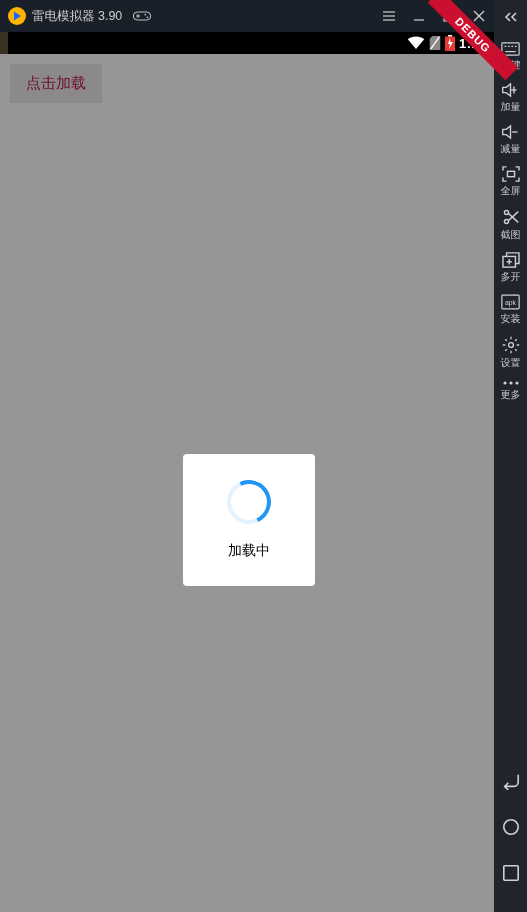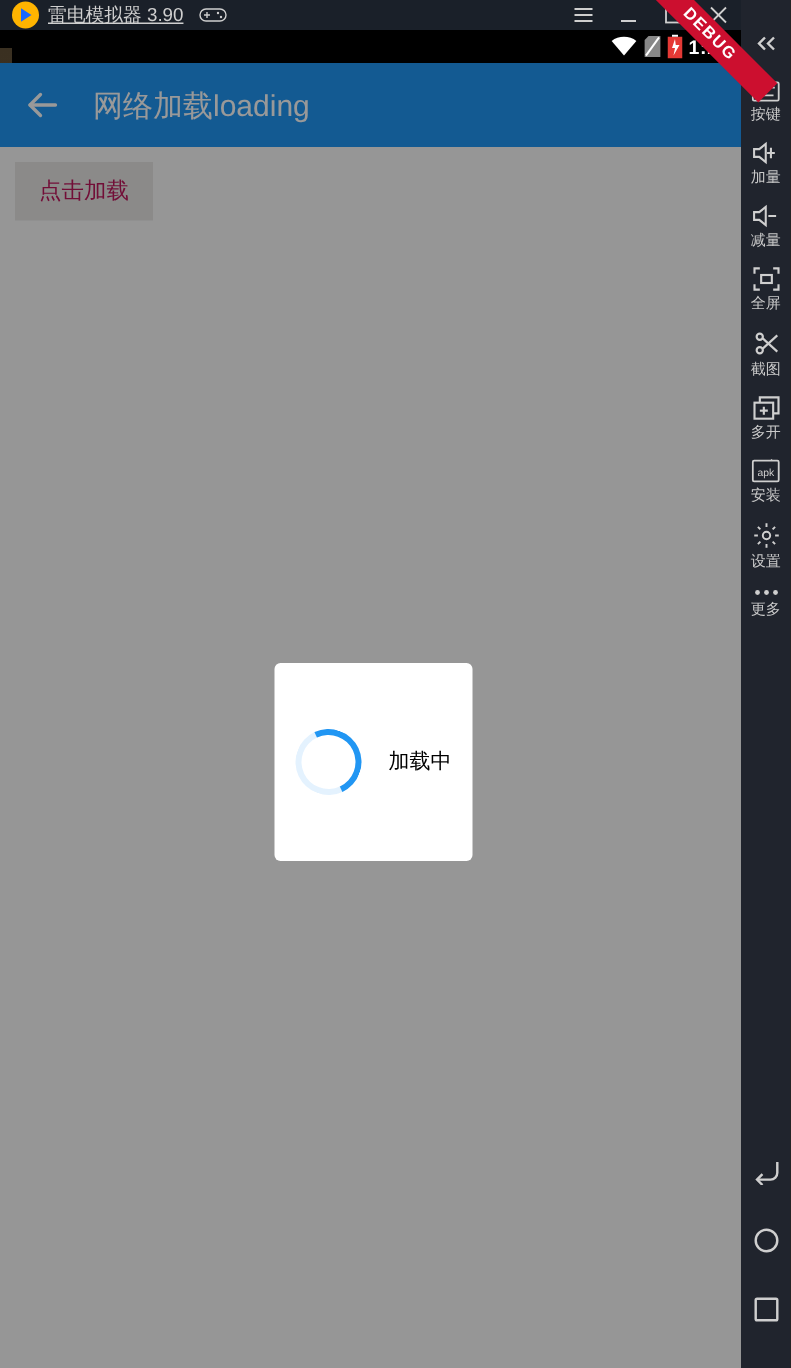--- a/index.html
+++ b/index.html
@@ -4,21 +4,21 @@
 <style>
   * { margin: 0; padding: 0; box-sizing: border-box; font-family: "Microsoft YaHei", Arial, sans-serif; }
   html, body { width: 527px; height: 912px; overflow: hidden; background: #000; }
 
   .root { display: flex; width: 527px; height: 912px; }
 
   
   .emulator { width: 494px; height: 912px; background: #111; display: flex; flex-direction: column; position: relative; }
 
   
-  .titlebar { height: 20px; background: #1a2029; display: flex; align-items: center; color: #cfcfcf; font-size: 12.5px; position: relative; text-decoration: underline; }
+  .titlebar { height: 32px; background: #1a2029; display: flex; align-items: center; color: #cfcfcf; font-size: 12.5px; position: relative; }
   .titlebar .logo { width: 18px; height: 18px; border-radius: 50%; background: #ffb400; display: flex; align-items: center; justify-content: center; margin-left: 8px; }
   .titlebar .logo svg { width: 12px; height: 12px; }
   .titlebar .title { margin-left: 6px; }
   .titlebar .gamepad { margin-left: 10px; display: flex; align-items: center; }
   .titlebar .wincontrols { margin-left: auto; display: flex; align-items: center; }
   .winbtn { width: 30px; height: 32px; display: flex; align-items: center; justify-content: center; color: #cfcfcf; }
 
   
   .phone { flex: 1 1 auto; background: #6d6f71; position: relative; display: flex; flex-direction: column; }
 
@@ -36,30 +36,30 @@
   
   .appbar { height: 56px; background: #2196f3; display: flex; align-items: center; color: #fff; position: relative; z-index: 3; }
   .appbar .back { width: 56px; height: 56px; display: flex; align-items: center; justify-content: center; }
   .appbar .apptitle { font-size: 20px; margin-left: 6px; font-weight: 500; }
 
   
   .appbody { flex: 1 1 auto; background: #fafafa; position: relative; z-index: 2; }
   .loadbtn { margin: 10px; padding: 10px 16px; background: #e8e7e5; border: none; font-size: 15px; color: #be185d; }
 
   
-  .dialog { position: absolute; z-index: 6; width: 132px; height: 132px; background: #fff; border-radius: 4px; display: flex; flex-direction: row; align-items: center; justify-content: center; gap: 18px; }
+  .dialog { position: absolute; z-index: 6; width: 132px; height: 132px; background: #fff; border-radius: 4px; display: flex; flex-direction: column; align-items: center; justify-content: center; gap: 18px; }
   .dialog { left: 183px; top: 422px; }
   .spinner { width: 44px; height: 44px; border: 4px solid rgba(33,150,243,0.12); border-top-color: #2196f3; border-right-color: #2196f3; border-radius: 50%; transform: rotate(20deg); }
   .dialog .text { font-size: 14px; color: #000; }
 
   
   .left-gutter { position: absolute; left: 0; bottom: 0; top: 32px; width: 8px; background: linear-gradient(#3a3021, #4a3c29 40%, #1a2640 70%, #0f1320); z-index: 1; }
 
   
-  .sidebar { width: 33px; height: 912px; background: #20242d; display: flex; flex-direction: column; align-items: center; color: #c9c9c9; font-size: 10px; padding-top: 16px; }
+  .sidebar { width: 33px; height: 912px; background: #20242d; display: flex; flex-direction: column; align-items: center; color: #c9c9c9; font-size: 10px; padding-top: 4px; }
   .collapse-btn { width: 33px; height: 26px; display: flex; align-items: center; justify-content: center; }
   .side-item { width: 33px; display: flex; flex-direction: column; align-items: center; justify-content: center; gap: 3px; margin-top: 12px; cursor: pointer; }
   .side-item svg { }
   .side-label { line-height: 11px; text-align: center; }
 
   .nav-area { margin-top: auto; display: flex; flex-direction: column; align-items: center; padding-bottom: 16px; }
   .nav-btn { width: 33px; height: 46px; display: flex; align-items: center; justify-content: center; }
   .nav-btn svg {}
 </style>
 </head>
@@ -132,29 +132,20 @@
         <span class="status-icon">
           <svg width="10" height="16" viewBox="0 0 10 16">
               <rect x="0" y="1.5" width="10" height="14.5" fill="#e53935"></rect>
               <rect x="3" y="0" width="4" height="1.5" fill="#fff"></rect>
               <path fill="#fff" d="M5 3 L3 9 H5 L4 14 L8 7 H5.5 Z"></path>
             </svg>
         </span>
         <span class="clock">1:20</span>
       </div>
 
-      <div class="appbar">
-        <span class="back">
-          <svg width="24" height="24" viewBox="0 0 24 24" fill="none" stroke="#fff" stroke-width="2.2" stroke-linecap="round" stroke-linejoin="round">
-              <line x1="21" y1="12" x2="4" y2="12"></line>
-              <polyline points="11 5 4 12 11 19"></polyline>
-            </svg>
-        </span>
-        <span class="apptitle">网络加载loading</span>
-      </div>
 
       <div class="appbody">
         <button class="loadbtn">点击加载</button>
       </div>
 
       <div class="scrim"></div>
 
       <div class="dialog">
         <div class="spinner"></div>
         <div class="text">加载中</div>

